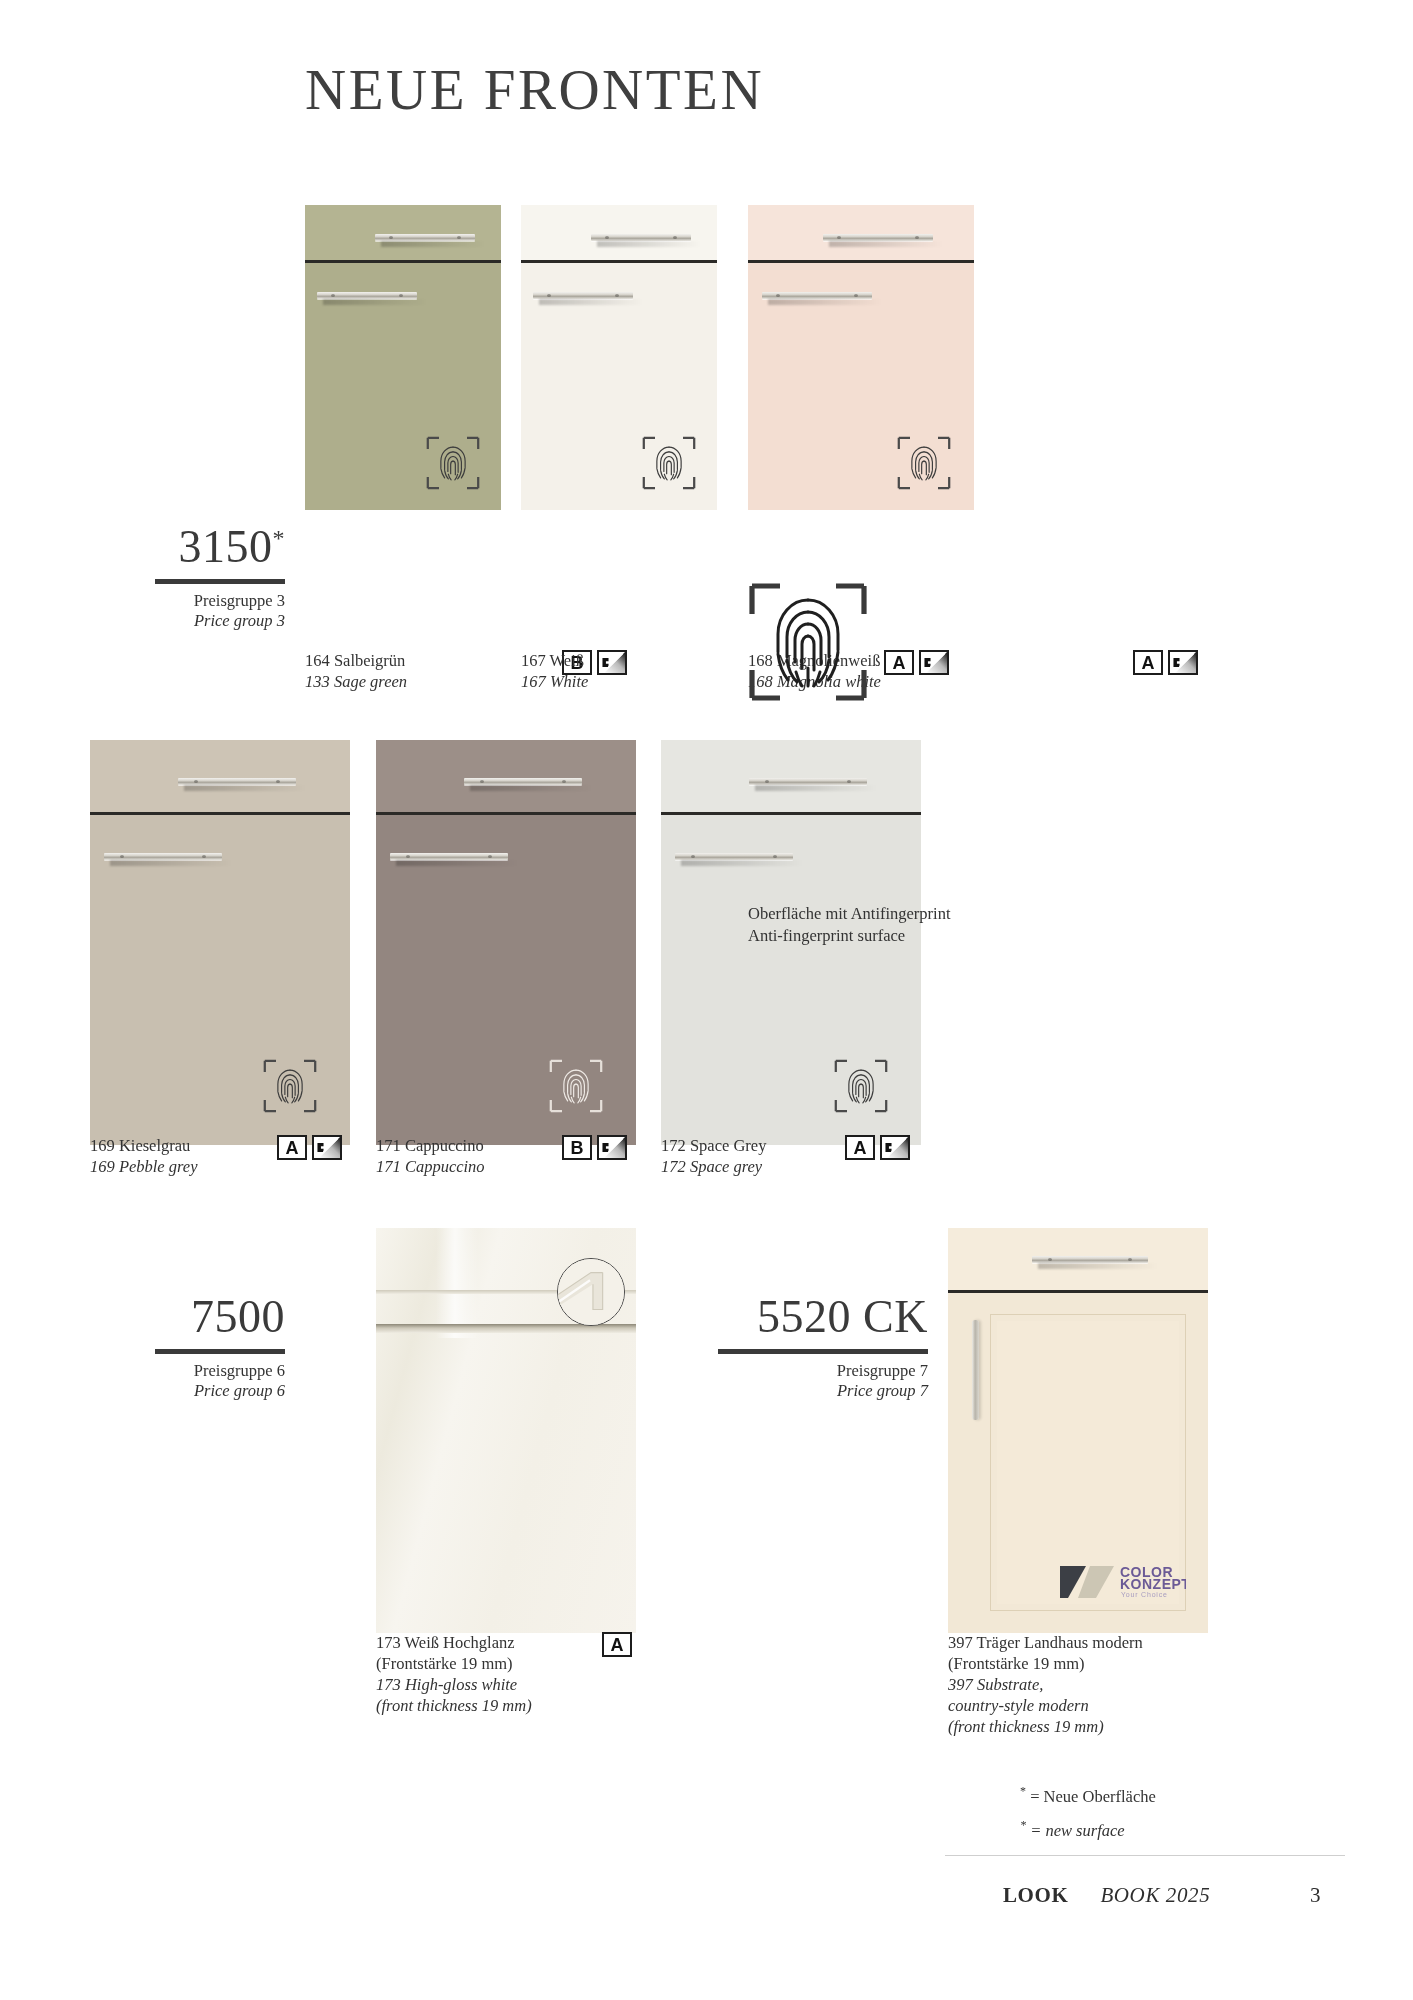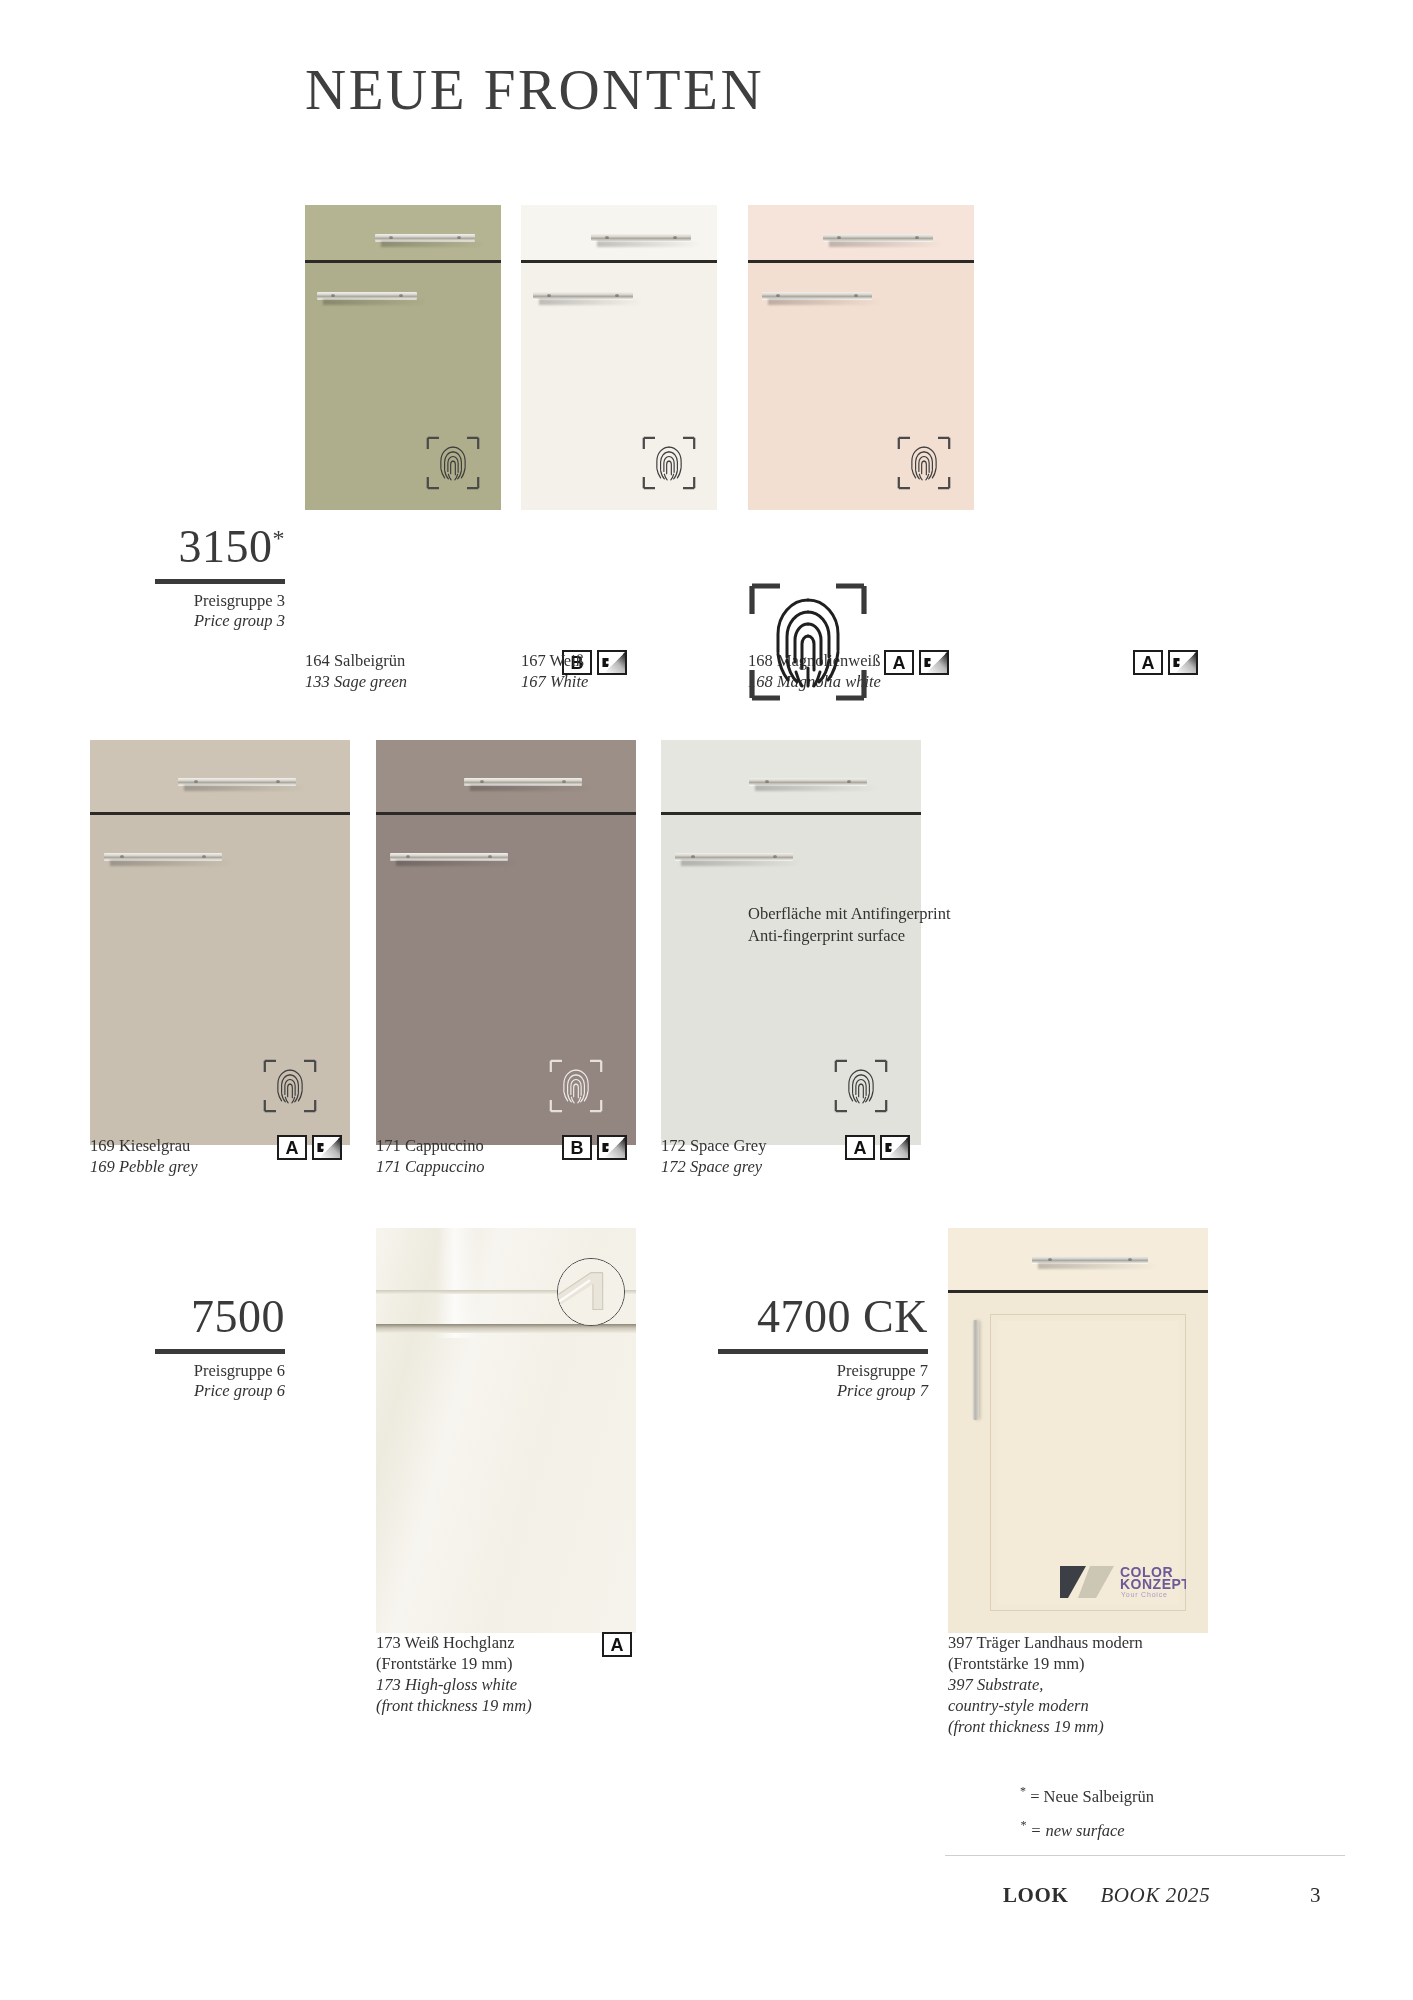--- a/index.html
+++ b/index.html
@@ -586,38 +586,38 @@
       <polygon points="2,10 28,10 10,42 2,42" fill="#3c3f45"></polygon>
       <polygon points="32,10 56,10 38,42 20,42" fill="#ccc6b4"></polygon>
       <text x="62" y="21" font-family="Liberation Sans, sans-serif" font-size="14" font-weight="bold" fill="#6b5a96" letter-spacing="0.5">COLOR</text>
       <text x="62" y="33" font-family="Liberation Sans, sans-serif" font-size="14" font-weight="bold" fill="#6b5a96" letter-spacing="0.5">KONZEPT</text>
       <text x="63" y="41" font-family="Liberation Sans, sans-serif" font-size="7" fill="#a79cc0" letter-spacing="0.8">Your Choice</text>
     </svg>
   </div>
 </div>
 
 <div class="model" style="left:718px; top:1294px; width:210px;">
-  <div class="num">4700 CK</div>
+  <div class="num">5520 CK</div>
   <div class="rule" style="width:210px;"></div>
   <div class="pg-de">Preisgruppe 7</div>
   <div class="pg-en">Price group 7</div>
 </div>
 
 <div class="caption" style="left:948px; top:1632px;">
   <div class="de">397 Träger Landhaus modern</div>
   <div class="de">(Frontstärke 19 mm)</div>
   <div class="en">397 Substrate,</div>
   <div class="en">country-style modern</div>
   <div class="en">(front thickness 19 mm)</div>
 </div>
 
 <div id="footnote">
   <div>
     <sup>*</sup>
-    <span>= Neue Salbeigrün</span>
+    <span>= Neue Oberfläche</span>
   </div>
   <div class="en">
     <sup>*</sup>
     <span>= new surface</span>
   </div>
 </div>
 
 <div id="footer-rule"></div>
 <div id="footer-brand">
   <span class="b1">LOOK</span><span class="b2">BOOK 2025</span>

